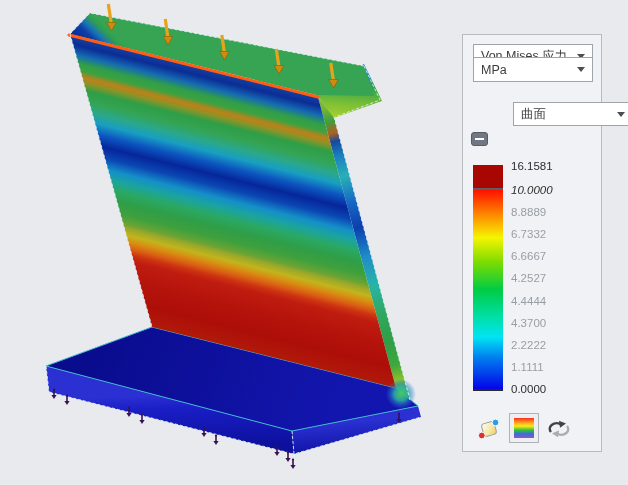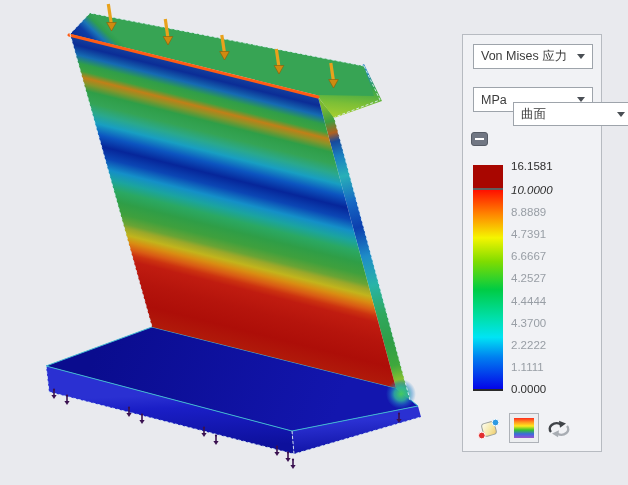--- a/index.html
+++ b/index.html
@@ -21,21 +21,21 @@
     position:absolute;left:10px;width:120px;height:25px;box-sizing:border-box;
     background:#ffffff;border:1px solid #9ea4ab;
     display:flex;align-items:center;padding:8px 7px;
     font-size:12.5px;color:#3c3c3c;cursor:default;white-space:nowrap;
   }
   .dd .caret{
     margin-left:auto;width:0;height:0;
     border-left:4px solid transparent;border-right:4px solid transparent;
     border-top:5px solid #4a4f55;
   }
-  .dd1{top:9px;} .dd2{top:52px;text-align:center;} .dd3{top:67px;height:24px;margin-left:40px;}
+  .dd1{top:9px;} .dd2{top:22px;text-align:center;} .dd3{top:67px;height:24px;margin-left:40px;}
 
   .collapse-btn{
     position:absolute;left:8px;top:97px;width:17px;height:14px;box-sizing:border-box;
     background:#717783;border:1px solid #565c66;border-radius:3px;
     display:flex;align-items:center;justify-content:center;
   }
   .collapse-btn .bar{width:9px;height:2px;background:#ffffff;}
 
   .legend-max-block{
     position:absolute;left:10px;top:130px;width:30px;height:23px;
@@ -282,21 +282,21 @@
   </div>
 
   <div class="legend-max-block" id="legend-max-block" style="background: rgb(168, 6, 0);"></div>
   <div class="legend-sep"></div>
   <div class="legend-bar" id="legend-bar" style="background: linear-gradient(rgb(255, 16, 0) 0%, rgb(255, 132, 0) 12%, rgb(245, 245, 0) 24%, rgb(127, 220, 0) 36%, rgb(0, 204, 68) 50%, rgb(0, 223, 168) 64%, rgb(0, 228, 244) 74%, rgb(0, 128, 240) 84%, rgb(4, 4, 232) 100%);"></div>
   <div class="legend-bottom-line"></div>
   <div id="legend-ticks">
       <div class="tick dark" style="top: 131px;">16.1581</div>
       <div class="tick dark" style="top: 155px; font-style: italic;">10.0000</div>
       <div class="tick" style="top: 177.111px;">8.8889</div>
-      <div class="tick" style="top: 199.222px;">4.7391</div>
+      <div class="tick" style="top: 199.222px;">6.7332</div>
       <div class="tick" style="top: 221.333px; text-align: center;">6.6667</div>
       <div class="tick" style="top: 243.444px;">4.2527</div>
       <div class="tick" style="top: 265.556px; text-align: center;">4.4444</div>
       <div class="tick" style="top: 287.667px;">4.3700</div>
       <div class="tick" style="top: 309.778px;">2.2222</div>
       <div class="tick" style="top: 331.889px;">1.1111</div>
       <div class="tick dark" style="top: 354px;">0.0000</div>
     </div>
 
   <div class="icon-row">

